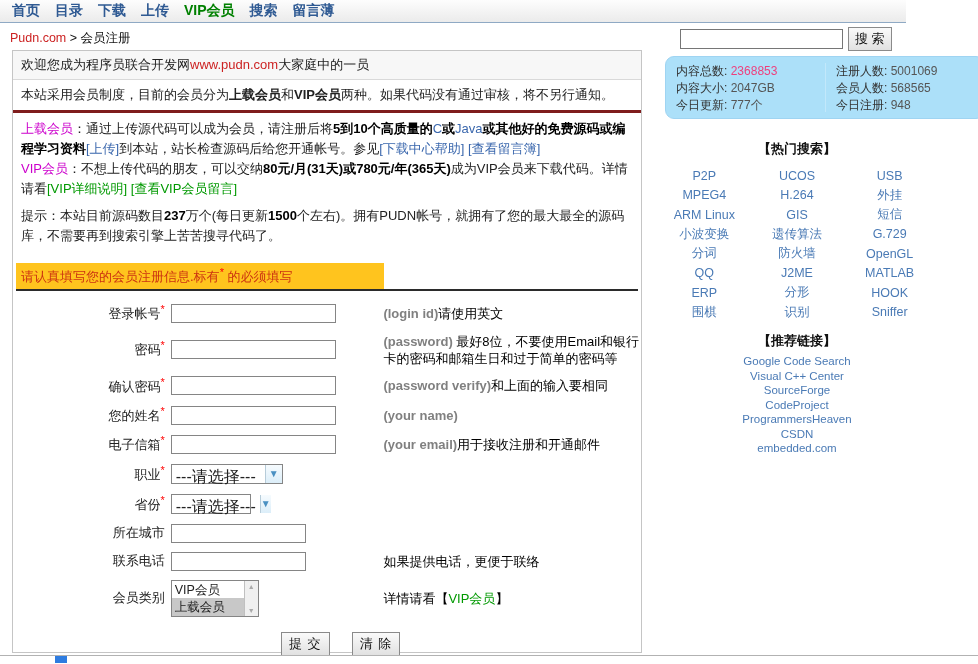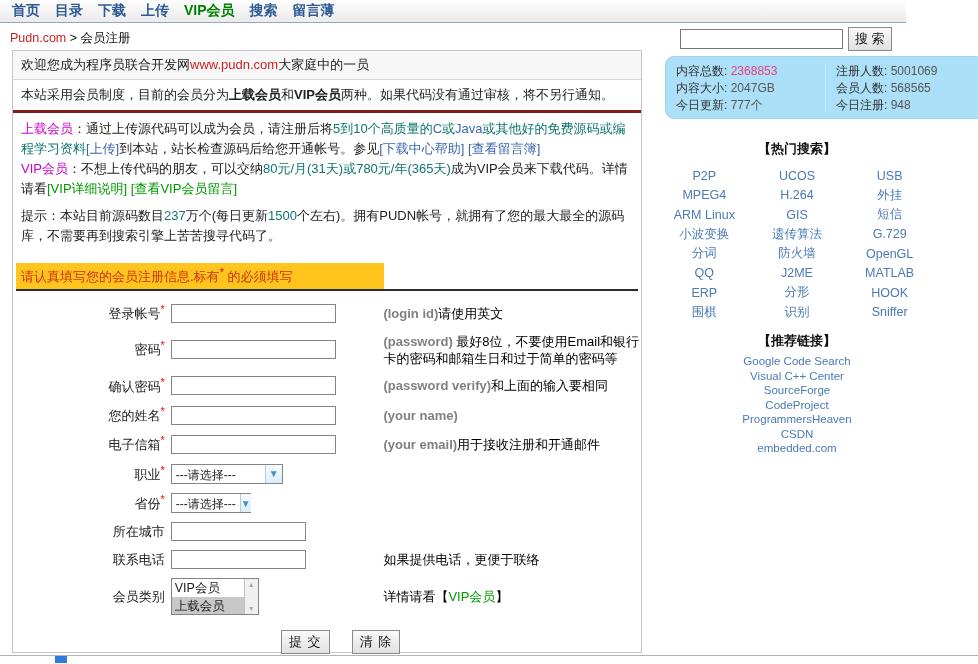--- a/index.html
+++ b/index.html
@@ -38,42 +38,42 @@
   .rec { position:absolute; top:332px; left:658px; width:278px; text-align:center; }
   .rec .hd { font-size:13px; font-weight:bold; color:#111; margin-bottom:4px; }
   .rec .lnk { font-size:11.5px; line-height:14.5px; color:#4a7ab5; cursor:pointer; }
 
   
   .main { position:absolute; top:50px; left:12px; width:630px; height:603px; border:1px solid #c5c5c5; background:#fff; font-size:13px; }
   .row1 { background:#f7f7f7; border-bottom:1px solid #d9d9d9; padding:5px 8px; }
   .row2 { border-bottom:3px solid #7f1d1d; padding:6px 8px; line-height:18px; }
   .para { padding:6px 8px 0 8px; line-height:20px; }
   .tip  { padding:7px 8px; line-height:20px; }
-  .red { color:#0f766e; }
+  .red { color:#000000;font-weight:bold; }
   .magenta { color:#cc00cc; }
   .blue-link { color:#3a67ad; cursor:pointer; }
   .red-link { color:#cc2222; cursor:pointer; }
   .green-link { color:#009900; cursor:pointer; }
   b.dk { font-weight:bold; }
 
   .form-header { margin:10px 3px 0 3px; border-bottom:2px solid #2b2b2b; }
   .form-header .hl { display:inline-block; width:368px; background:#ffc41e; color:#cc3311; padding:3px 5px; font-size:13px; }
 
   .formarea { padding-top:12px; }
   .frow { display:flex; align-items:center; margin-bottom:9px; }
   .flabel { width:156px; text-align:right; padding-right:4px; font-size:13px; color:#222; }
   .star { color:#ff0000; font-size:11px; vertical-align:super; }
   .fctrl { width:215px; padding-left:2px; }
   .txt { width:165px; height:19px; border:1px solid #858585; font-size:12px; padding:0 3px; background:#fff; }
   .txt.short { width:135px; }
   .fhint { width:258px; font-size:13px; line-height:17px; color:#000; }
   .hint-en { color:#808080;font-weight:bold; }
 
   .selectbox { display:inline-flex; align-items:stretch; border:1px solid #858585; height:20px; background:#fff; cursor:pointer; }
-  .selectbox .sval { font-size:12px; padding:2px 4px 0 4px; white-space:nowrap; }
+  .selectbox .sval { font-size:16px; padding:2px 4px 0 4px; white-space:nowrap; }
   .selectbox .sarrow { width:17px; border-left:1px solid #b7ccd9; background:linear-gradient(#f6fbfe,#dceef9); color:#4a90c2; font-size:10px; display:flex; align-items:center; justify-content:center; }
   .selectbox.wide { width:112px; justify-content:space-between; }
   .selectbox.narrow { width:80px; justify-content:space-between; }
 
   .listbox { display:inline-flex; width:88px; height:37px; border:1px solid #858585; background:#fff; }
   .listbox .opts { flex:1; display:flex; flex-direction:column; }
   .listbox .opt { font-size:12.5px; padding:1px 3px; height:50%; white-space:nowrap; cursor:pointer; }
   .listbox .opt.sel { background:#c8c8c8; }
   .listbox .sb { width:14px; background:#f0f0f0; border-left:1px solid #c0c0c0; display:flex; flex-direction:column; justify-content:space-between; align-items:center; color:#aaa; font-size:7px; padding:2px 0; }
 

